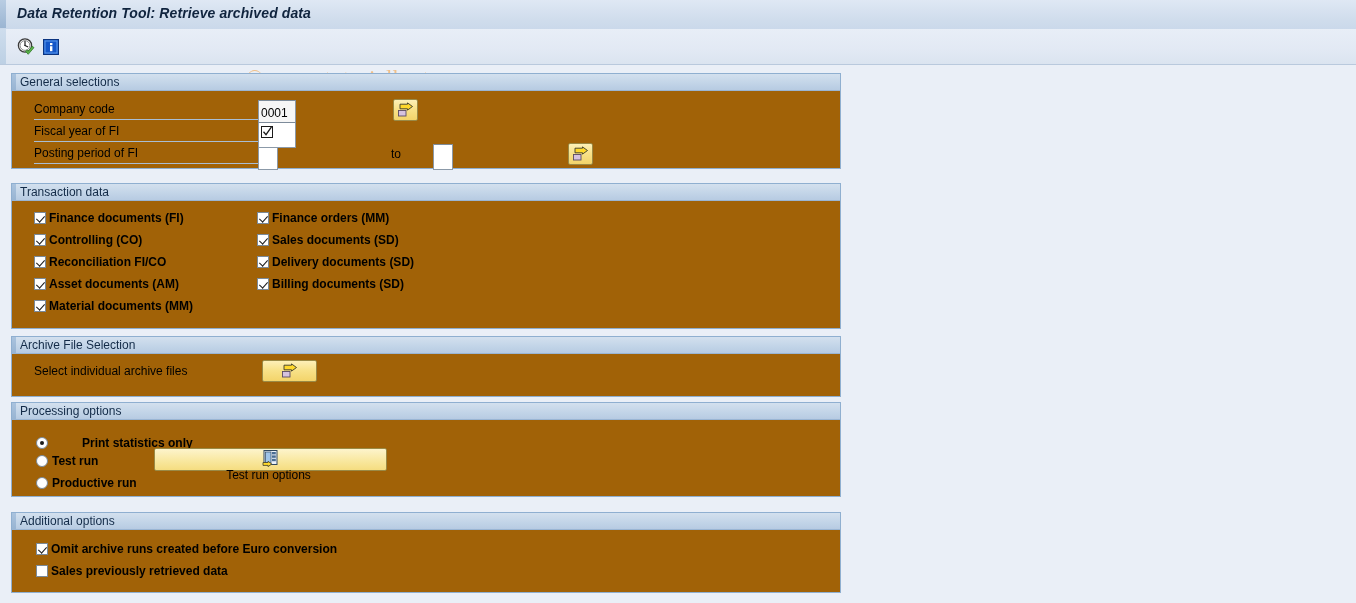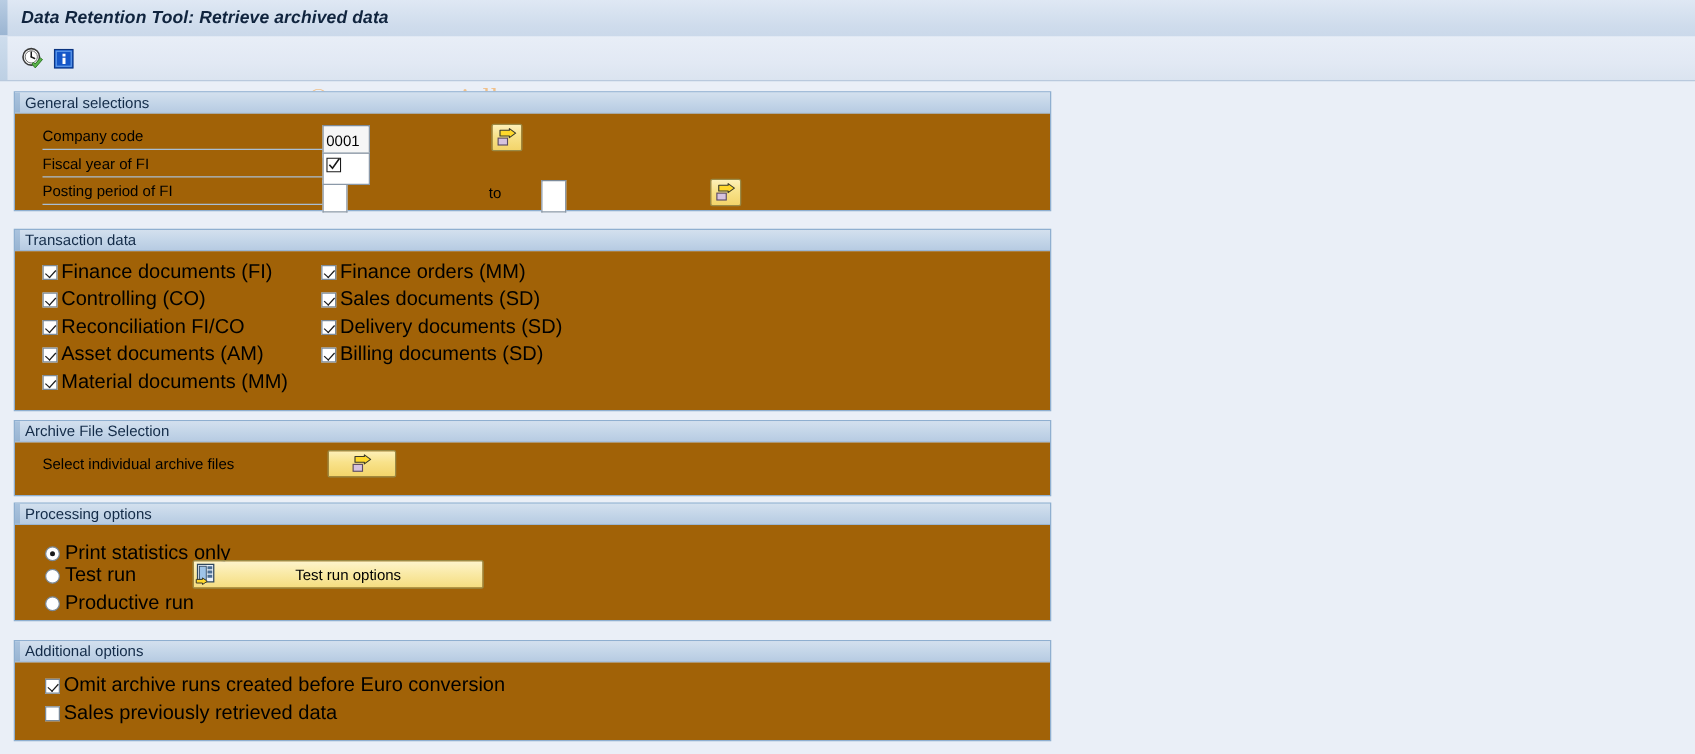--- a/index.html
+++ b/index.html
@@ -138,21 +138,21 @@
     cursor: pointer;
   }
   .chk-box.checked::after {
     content: "";
     position: absolute; left: 3px; top: 1px;
     width: 4px; height: 7px;
     border: solid #1a1a1a;
     border-width: 0 1.6px 1.6px 0;
     transform: rotate(42deg);
   }
-  .chk-label { font-size: 16px; color: #000; white-space: nowrap; }
+  .chk-label { font-size: 12px; color: #000; white-space: nowrap; font-weight: bold; }
 
   .radio-circle {
     width: 12px; height: 12px; flex: 0 0 12px;
     border: 1px solid #7b8a99;
     border-radius: 50%;
     background: #fff;
     position: relative;
     margin-right: 4px;
     cursor: pointer;
   }
@@ -164,20 +164,21 @@
   }
 
   
   .push-btn {
     position: absolute;
     border: 1px solid #9a8a46;
     border-radius: 2px;
     background: linear-gradient(to bottom, #fdf4cc 0%, #f9e9a4 50%, #f5dd80 100%);
     display: flex; align-items: center;
     cursor: pointer;
+    flex-direction: column;
   }
   .push-btn .btn-icon { margin-left: 1px; display: flex; align-items: center; }
   .push-btn .btn-text {
     flex: 1; text-align: center; font-size: 12px; color: #000;
     white-space: nowrap; padding-right: 4px;
   }
 </style>
 </head>
 <body>
 
@@ -322,21 +323,21 @@
   </div>
 </div>
 
 <div class="panel" id="panel-processing">
   <div class="panel-header">
     <div class="hdr-accent"></div>
     <div class="panel-title">Processing options</div>
   </div>
   <div class="panel-body">
 
-    <div class="chk-row" style="left:24px; top:13px;">
+    <div class="chk-row" style="left:24px; top:13px;gap:30px;">
       <span class="radio-circle selected"></span>
       <span class="chk-label">Print statistics only</span>
     </div>
     <div class="chk-row" style="left:24px; top:31px;">
       <span class="radio-circle"></span>
       <span class="chk-label">Test run</span>
     </div>
     <div class="chk-row" style="left:24px; top:53px;">
       <span class="radio-circle"></span>
       <span class="chk-label">Productive run</span>

